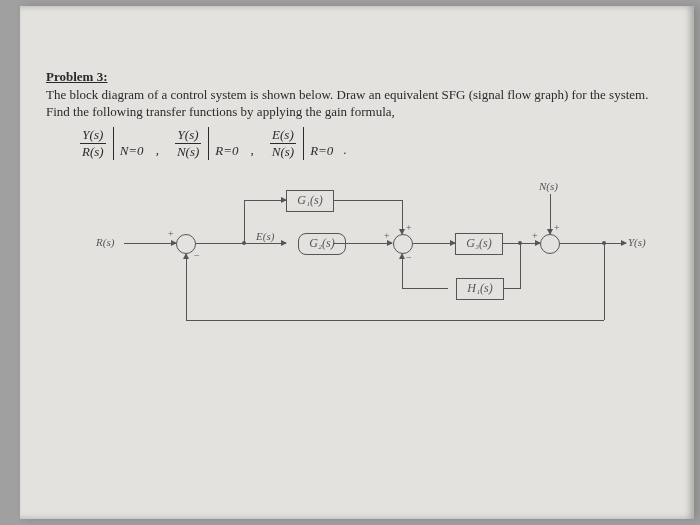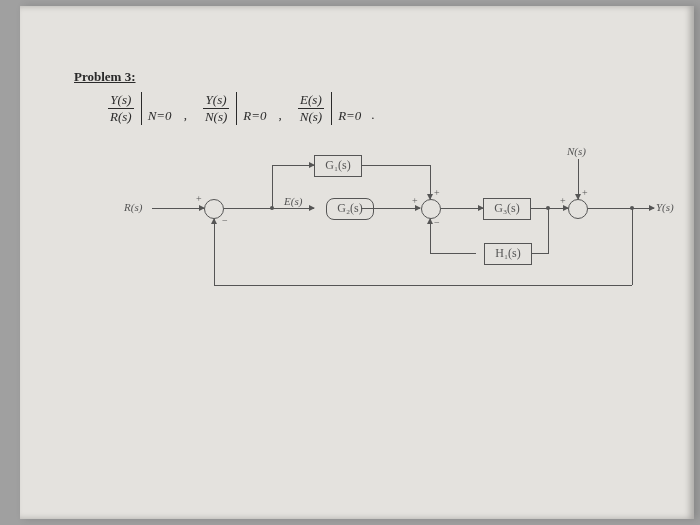--- a/index.html
+++ b/index.html
@@ -11,21 +11,21 @@
     font-family: "Times New Roman", serif;
     font-size: 13px;
     color: #2a2a2a;
   }
   .page {
     position: absolute;
     left: 20px; right: 6px; top: 6px; bottom: 6px;
     background: #e4e2de;
     box-shadow: -4px 0 6px rgba(0,0,0,0.25) inset,
                  4px 0 8px rgba(0,0,0,0.15);
-    padding: 62px 32px 20px 54px;
+    padding: 62px 32px 20px 26px;
     box-sizing: border-box;
   }
   .heading {
     font-weight: bold;
     text-decoration: underline;
   }
   .prose { line-height: 1.35; }
   .formula-row {
     display: flex;
     align-items: flex-end;
@@ -93,20 +93,21 @@
     content: "";
     position: absolute;
     top: -1px; left: -3px;
     border-bottom: 6px solid #555;
     border-left: 3px solid transparent;
     border-right: 3px solid transparent;
   }
   .block {
     border: 1px solid #555;
     background: #e4e2de;
+    font-style: italic;
     font-size: 12px;
     display: flex;
     align-items: center;
     justify-content: center;
     height: 20px;
   }
   .sum {
     width: 18px; height: 18px;
     border: 1px solid #555;
     border-radius: 50%;
@@ -119,20 +120,21 @@
   .node {
     width: 4px; height: 4px; background: #555; border-radius: 50%;
   }
 </style>
 </head>
 <body>
 
 <div class="page">
 
   <div class="heading prose">Problem 3:</div>
+  <div class="prose">The block diagram of a control system is shown below. Draw an equivalent SFG (signal flow graph) for the system. Find the following transfer functions by applying the gain formula,</div>
 
   <div class="formula-row">
     <span class="frac">
       <span class="num">Y(s)</span>
       <span class="bar"></span>
       <span class="den">R(s)</span>
     </span>
     <span class="evalbar"></span>
     <span class="sub">N=0</span>
     <span class="comma">,</span>

